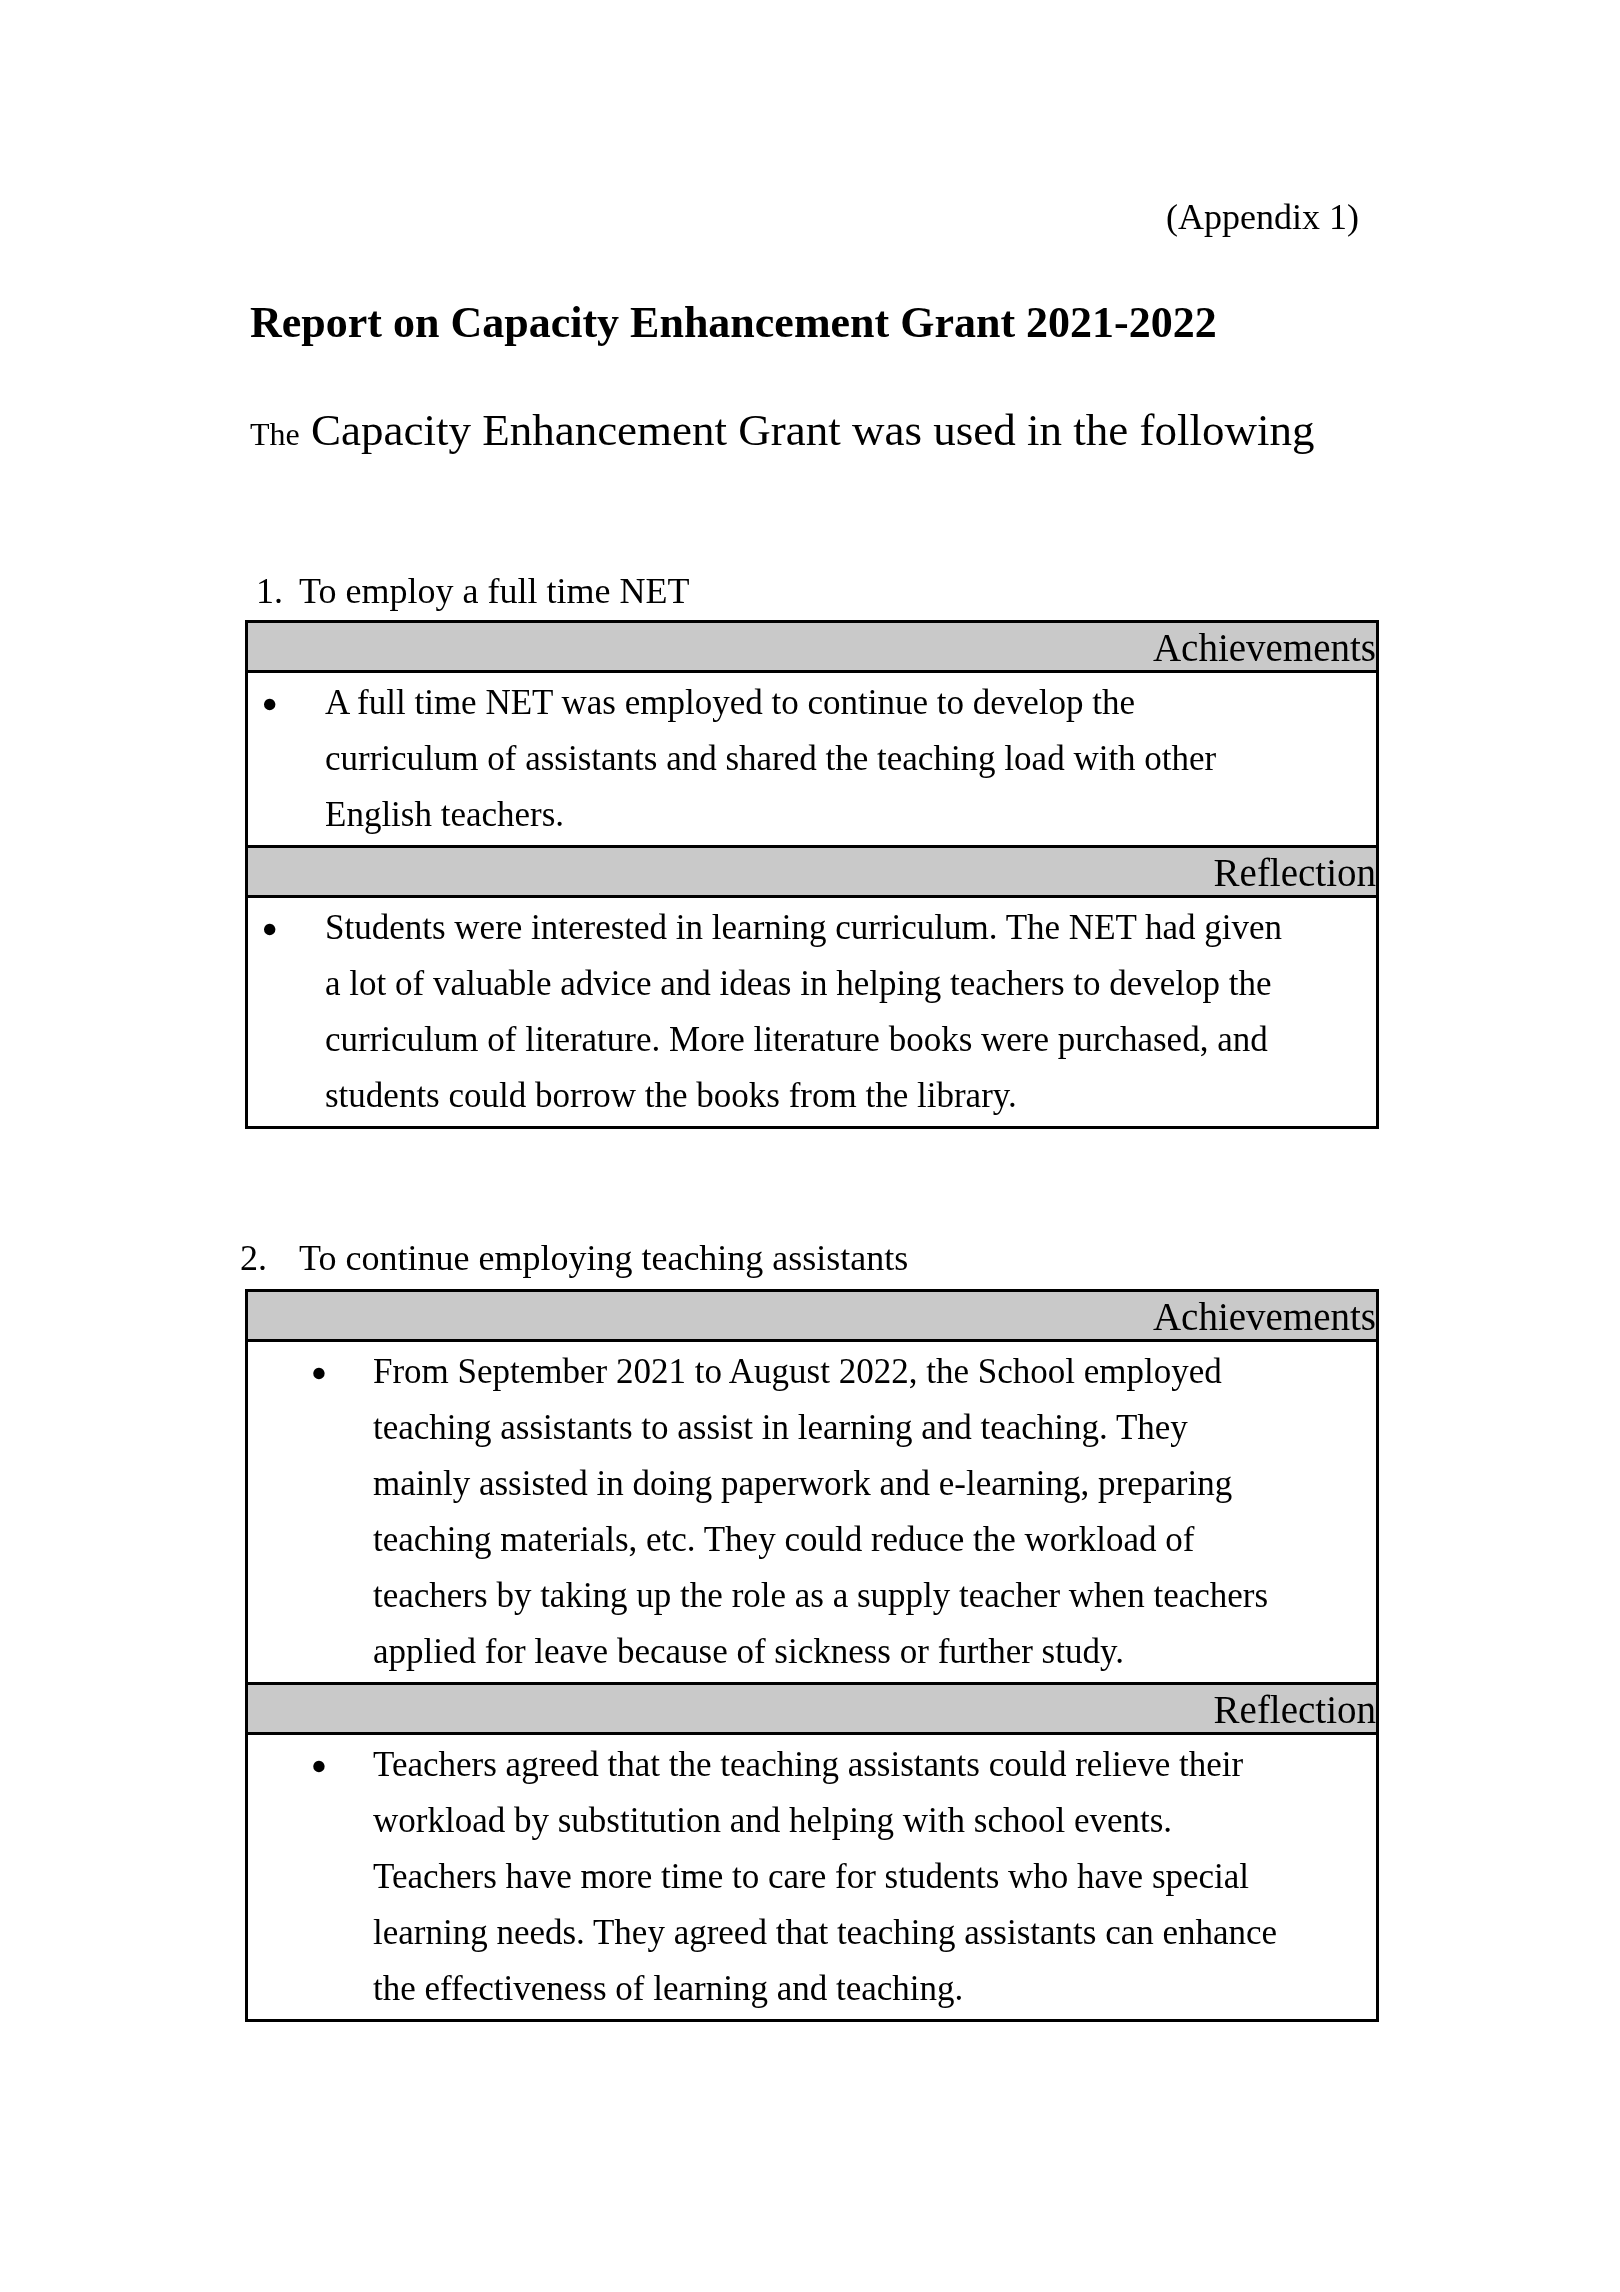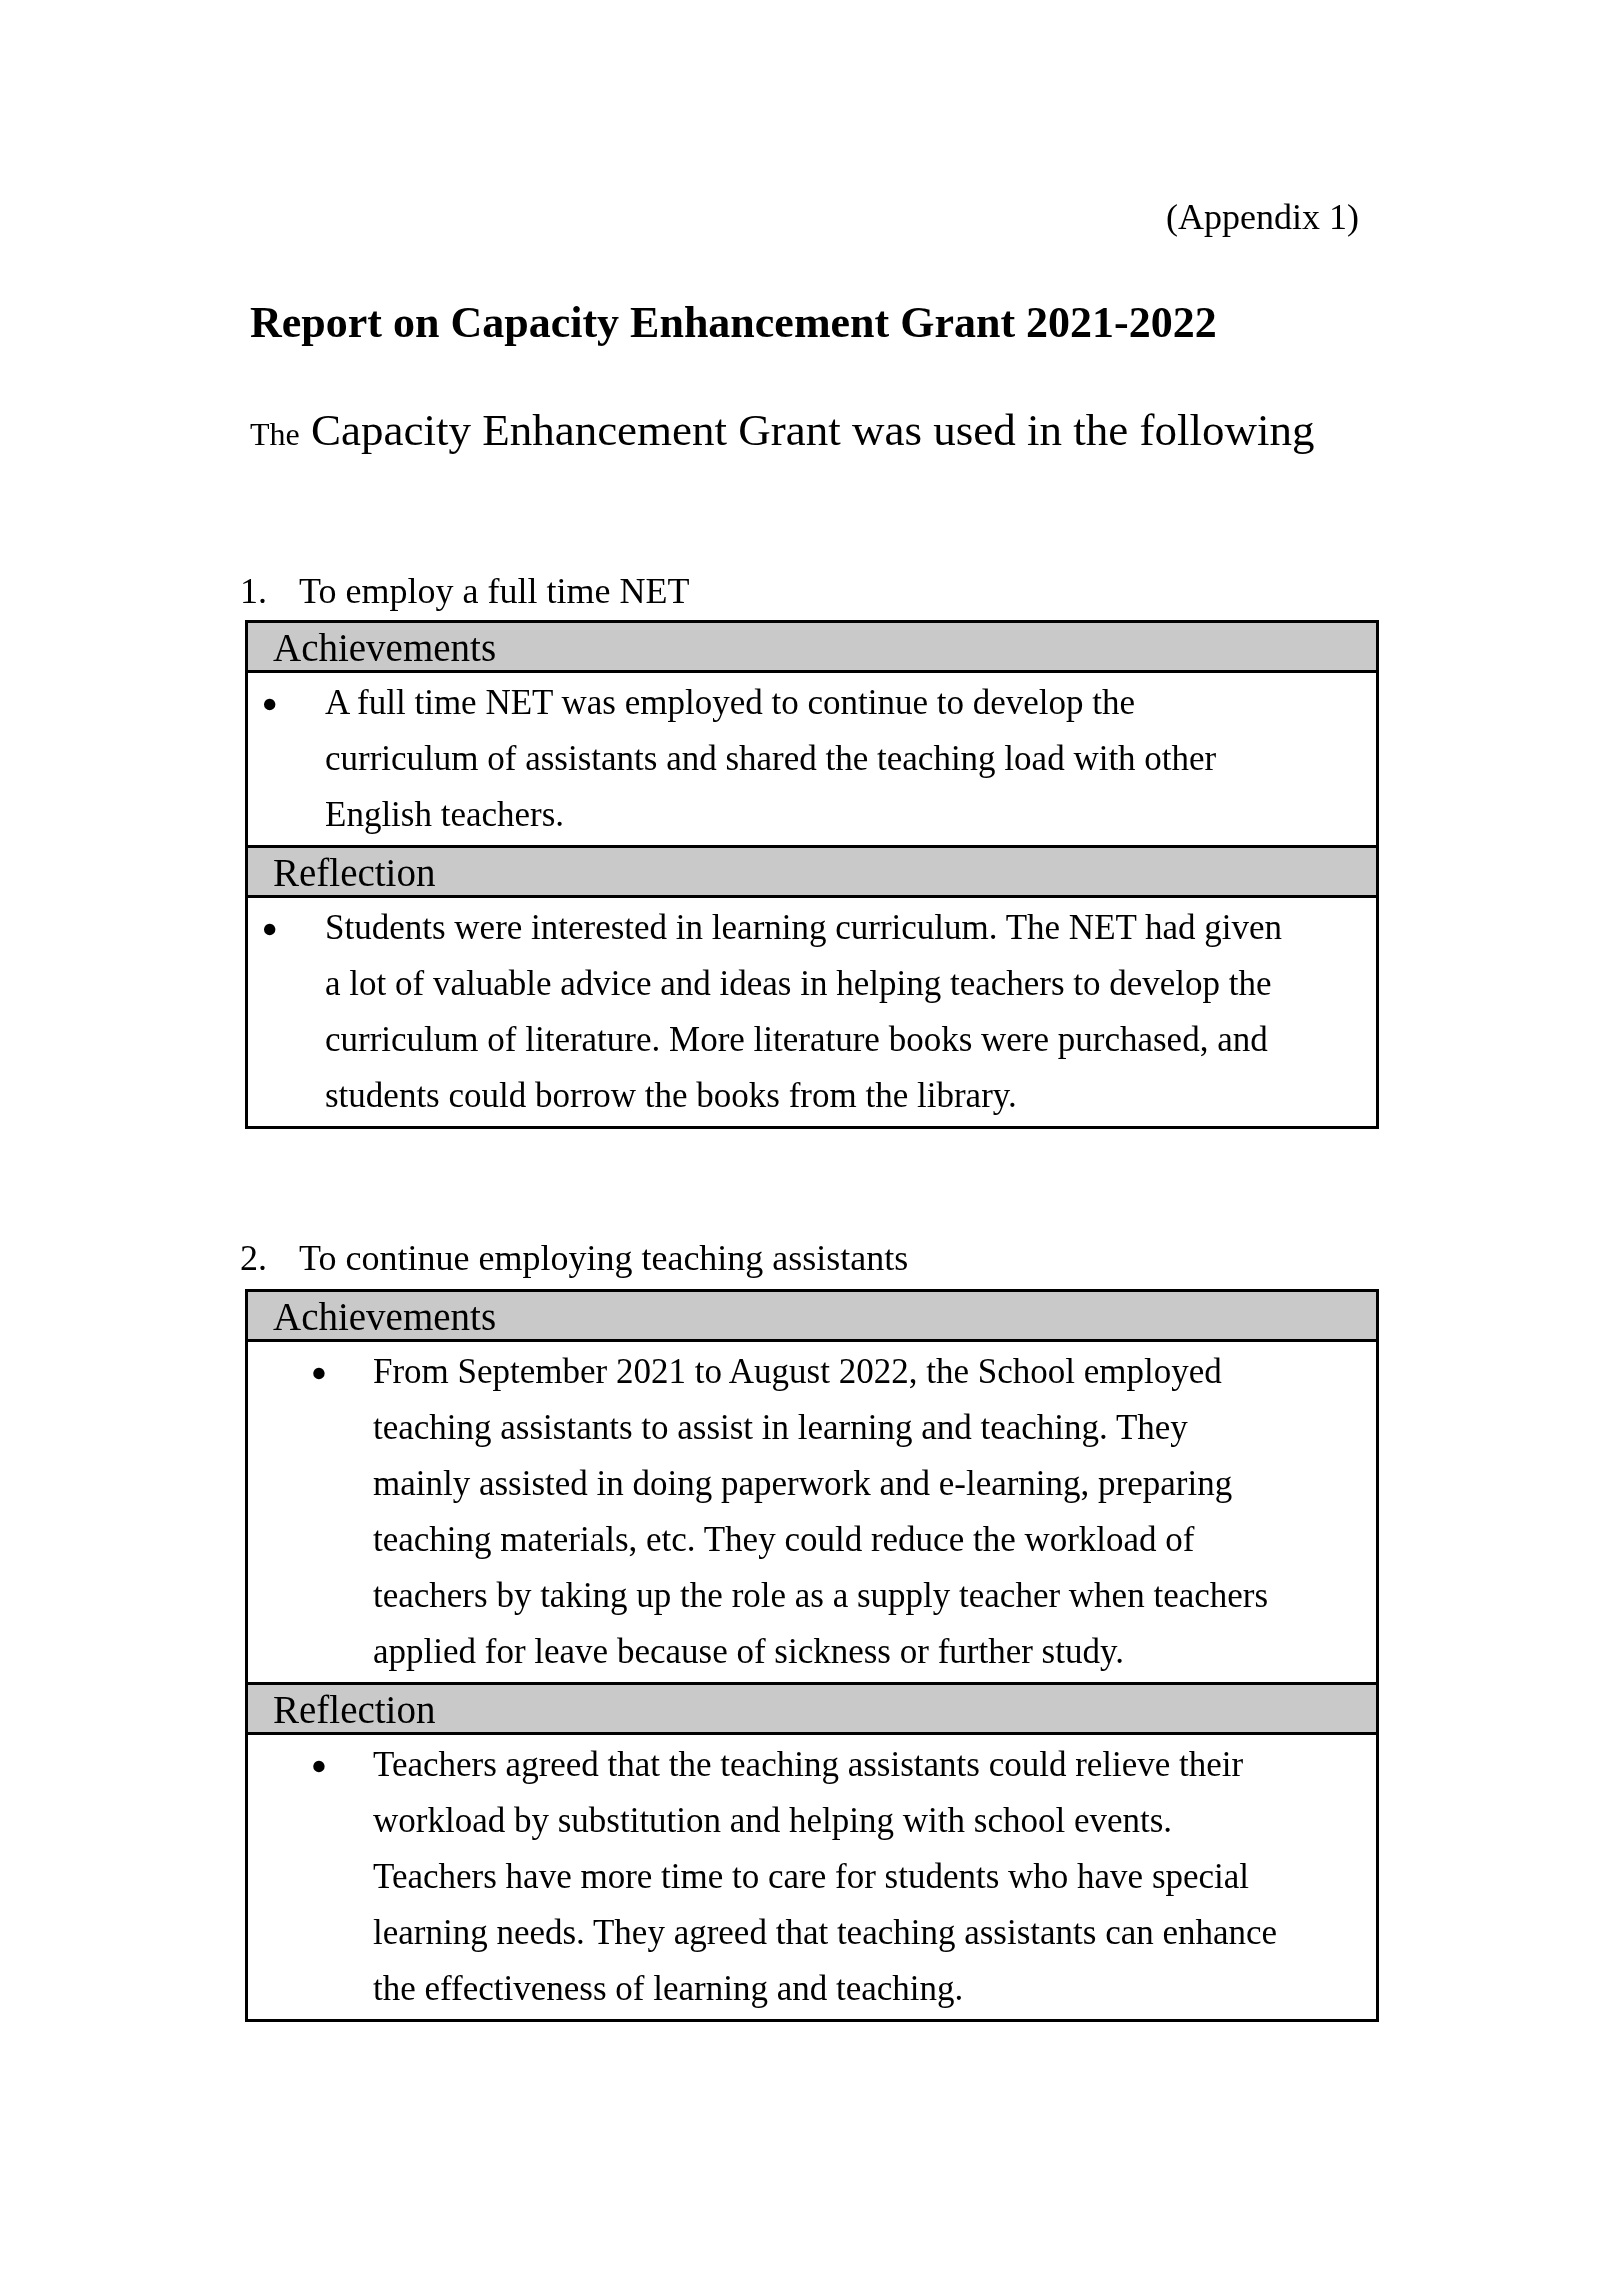--- a/index.html
+++ b/index.html
@@ -35,40 +35,41 @@
     line-height: 80px;
     white-space: nowrap;
   }
   .intro .lead-small { font-size: 32px; }
   .section-heading {
     position: absolute;
     left: 240px;
     font-size: 36px;
     white-space: nowrap;
   }
-  .heading-1 { top: 570px; }
+  .heading-1 { top: 570px; text-align: center; }
   .heading-2 { top: 1237px; }
   .section-heading .num { display: inline-block; width: 59px; }
   .report-table {
     position: absolute;
     left: 245px;
     width: 1134px;
     border: 3.9px solid #000000;
     background: #ffffff;
   }
   .table-1 { top: 620px; }
   .table-2 { top: 1289px; }
   .thead {
     background: #c9c9c9;
     font-size: 39px;
     line-height: 50px;
     height: 50px;
-    padding-left: 25px;
+    padding-left: 5px;
     border-bottom: 3.9px solid #000000;
     white-space: nowrap;
+    text-align: right;
   }
   .tbody {
     padding: 2px 0;
     border-bottom: 3.9px solid #000000;
     background: #ffffff;
   }
   .tbody.last { border-bottom: none; }
   .bullet-row {
     display: flex;
     align-items: flex-start;

